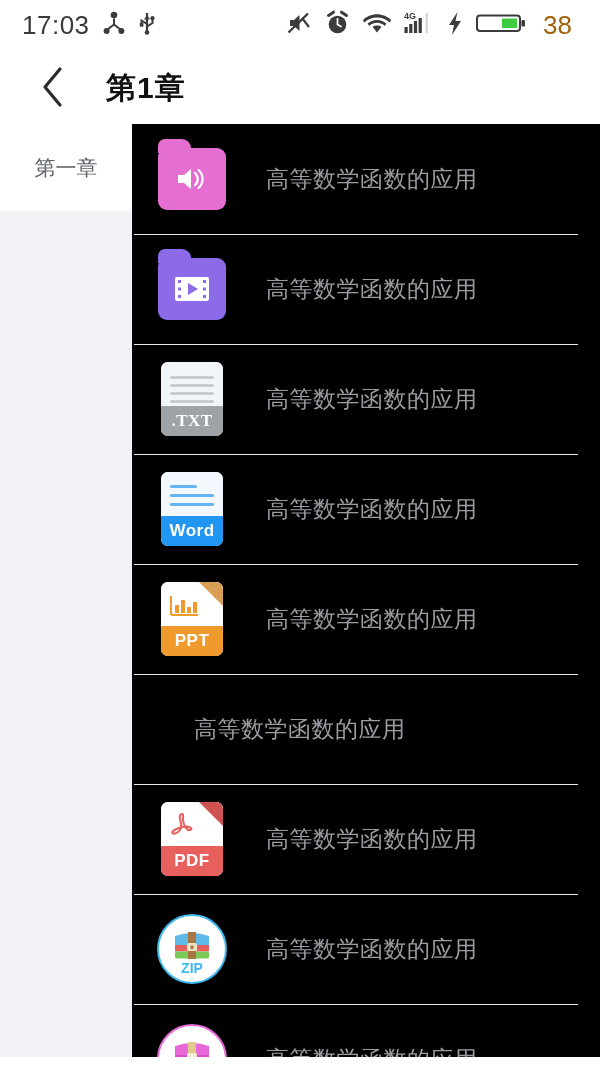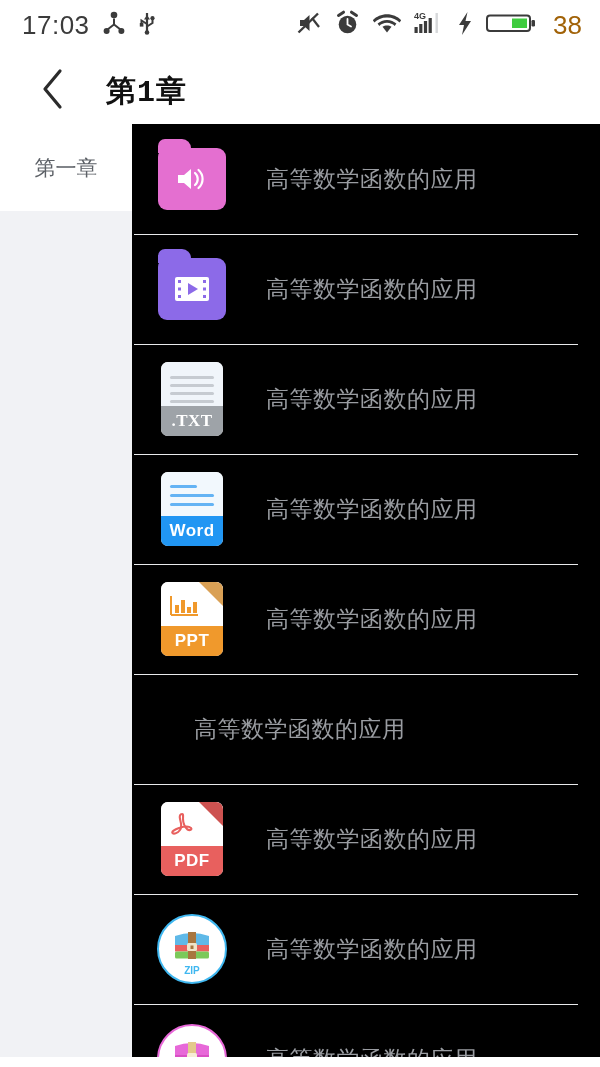--- a/index.html
+++ b/index.html
@@ -8,38 +8,37 @@
     background:#ffffff;
     font-family:"Liberation Sans","DejaVu Sans",sans-serif;
     overflow:hidden;
   }
   #app { position:relative; width:600px; height:1067px; background:#fff; }
 
   
   .statusbar{
     height:50px; width:100%;
     display:flex; align-items:center;
-    padding:0 18px 0 22px;
+    padding:0 28px 0 22px;
     background:#ffffff;
   }
   .sb-left{ display:flex; align-items:center; gap:13px; }
   .sb-time{ font-size:26px; color:#3b3b3b; letter-spacing:.5px; line-height:1; }
   .sb-spacer{ flex:1; }
   .sb-right{ display:flex; align-items:center; gap:13px; }
   .sb-icon{ display:block; }
   .sb-batt-num{ font-size:26px; color:#a16207; margin-left:4px; line-height:1; }
 
   
   .header{
     height:83px; width:100%;
     display:flex; align-items:center;
     background:#ffffff;
-    border-bottom:1px solid #c4b5fd;
+    border-bottom:6px solid #c4b5fd;
     padding-left:30px;
-    font-family:Liberation Mono, monospace;
   }
   .back-btn{
     width:46px; height:46px;
     display:flex; align-items:center; justify-content:center;
     cursor:pointer;
   }
   .header-title{
     font-size:30px; font-weight:bold; color:#111;
     margin-left:30px; letter-spacing:1px;
   }
@@ -154,21 +153,21 @@
   
   .zipwrap{
     width:70px; height:70px; border-radius:50%;
     border:2px solid #3fb7f0;
     background:#fff;
     display:flex; align-items:center; justify-content:center;
     position:relative;
   }
   .zip-lbl{
     position:absolute; bottom:6px; left:0; right:0;
-    text-align:center; font-size:10px; font-weight:bold; color:#3fb7f0;margin-top:6px;
+    text-align:center; font-size:14px; font-weight:bold; color:#3fb7f0;margin-top:6px;
   }
   .rarwrap{
     width:70px; height:70px; border-radius:50%;
     border:2px solid #e768d8;
     background:#fff;
     display:flex; align-items:center; justify-content:center;
     position:relative;
   }
 </style>
 </head>

